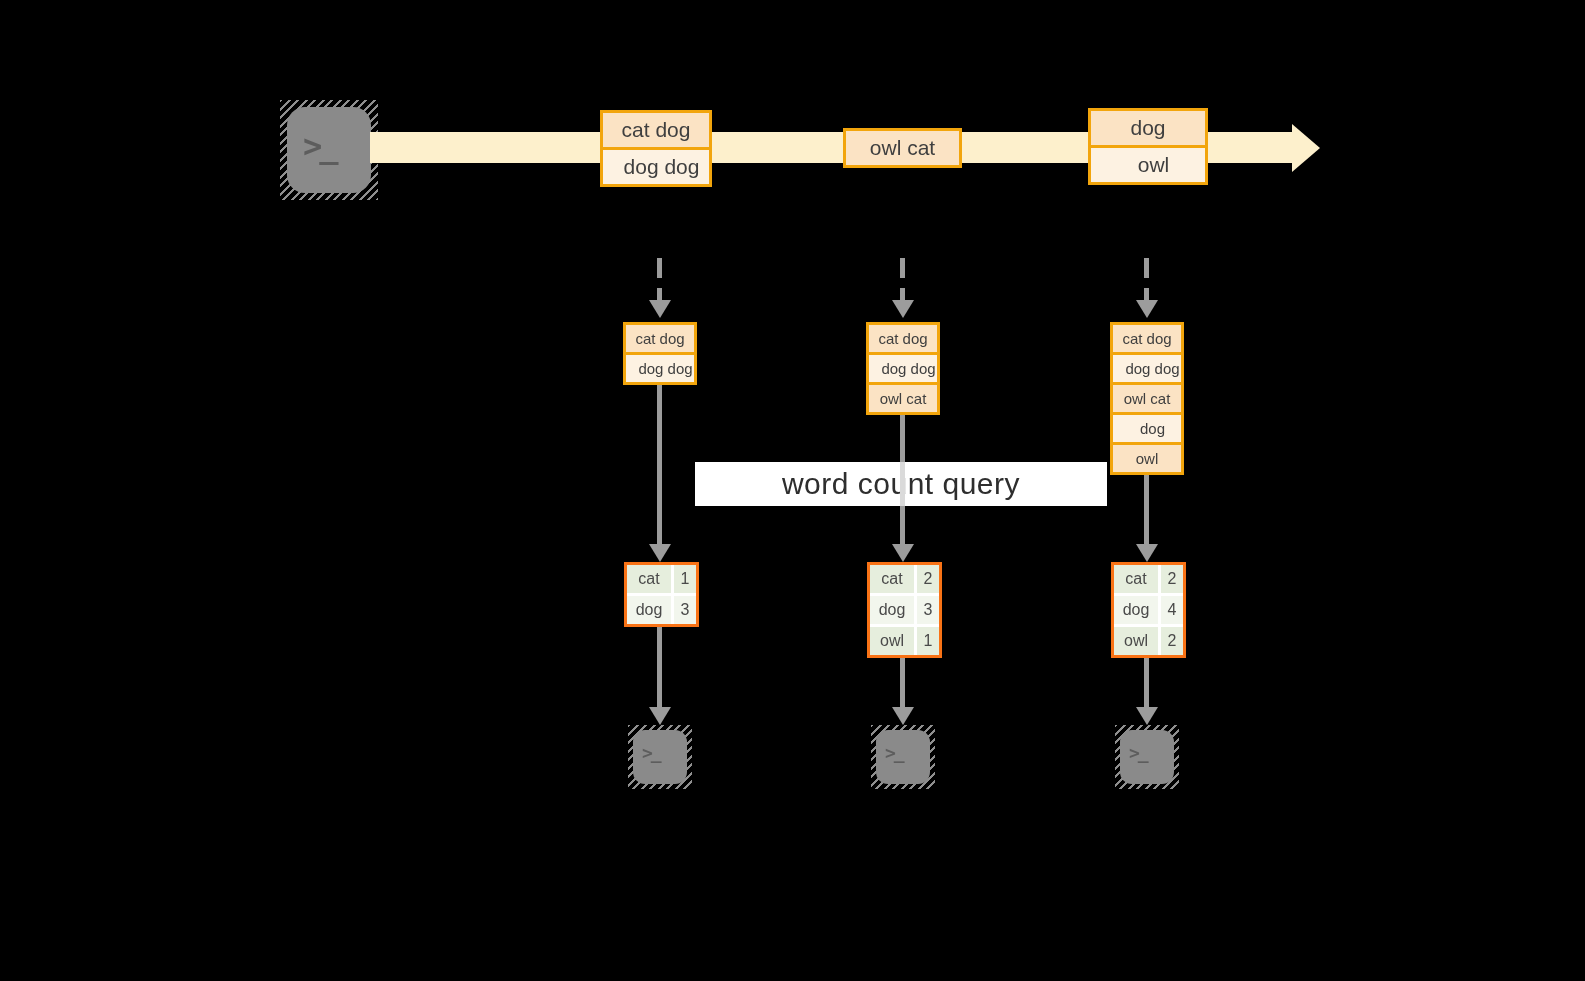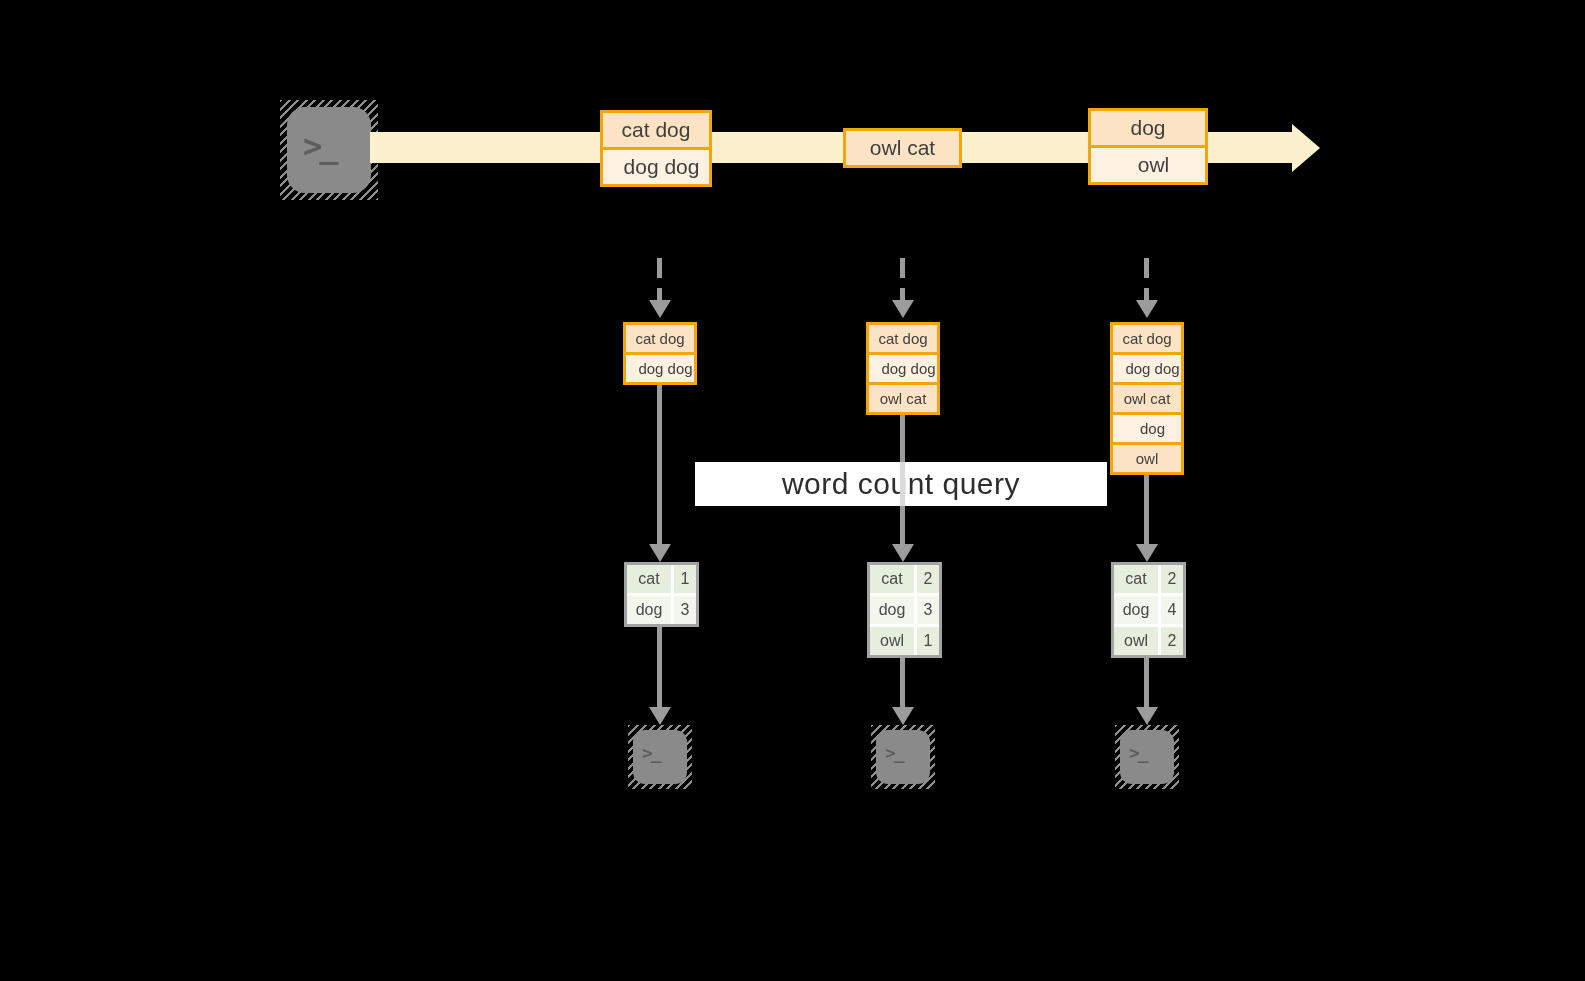--- a/index.html
+++ b/index.html
@@ -34,21 +34,21 @@
   .stack{position:absolute;width:74px;border:3px solid #f2a50c;box-sizing:border-box;background:#f2a50c;z-index:2;}
   .stack-cell{height:27px;line-height:27px;text-align:center;font-size:15px;color:#3f3f3f;white-space:nowrap;}
   .stack-cell + .stack-cell{border-top:3px solid #f2a50c;}
 
   
   .query-box{position:absolute;left:695px;top:462px;width:412px;height:44px;background:#ffffff;z-index:3;
              text-align:center;line-height:44px;font-size:30px;color:#2e2e2e;letter-spacing:0.5px;}
   .query-line{position:absolute;left:900px;top:462px;width:5px;height:44px;background:#dadada;z-index:4;}
 
   
-  .gtable{position:absolute;border:3px solid #a3a3a3;background:#ffffff;z-index:2;
+  .gtable{position:absolute;border:3px solid #f97316;background:#ffffff;z-index:2;
           display:grid;grid-template-columns:44px 22px;gap:3px;}
   .gcell{height:28px;display:flex;align-items:center;justify-content:center;
          font-size:16px;color:#4a4a4a;}
   .gA{background:#e6eedd;}
   .gB{background:#f2f6ed;}
 </style>
 </head>
 <body>
 
 <div class="stage">

